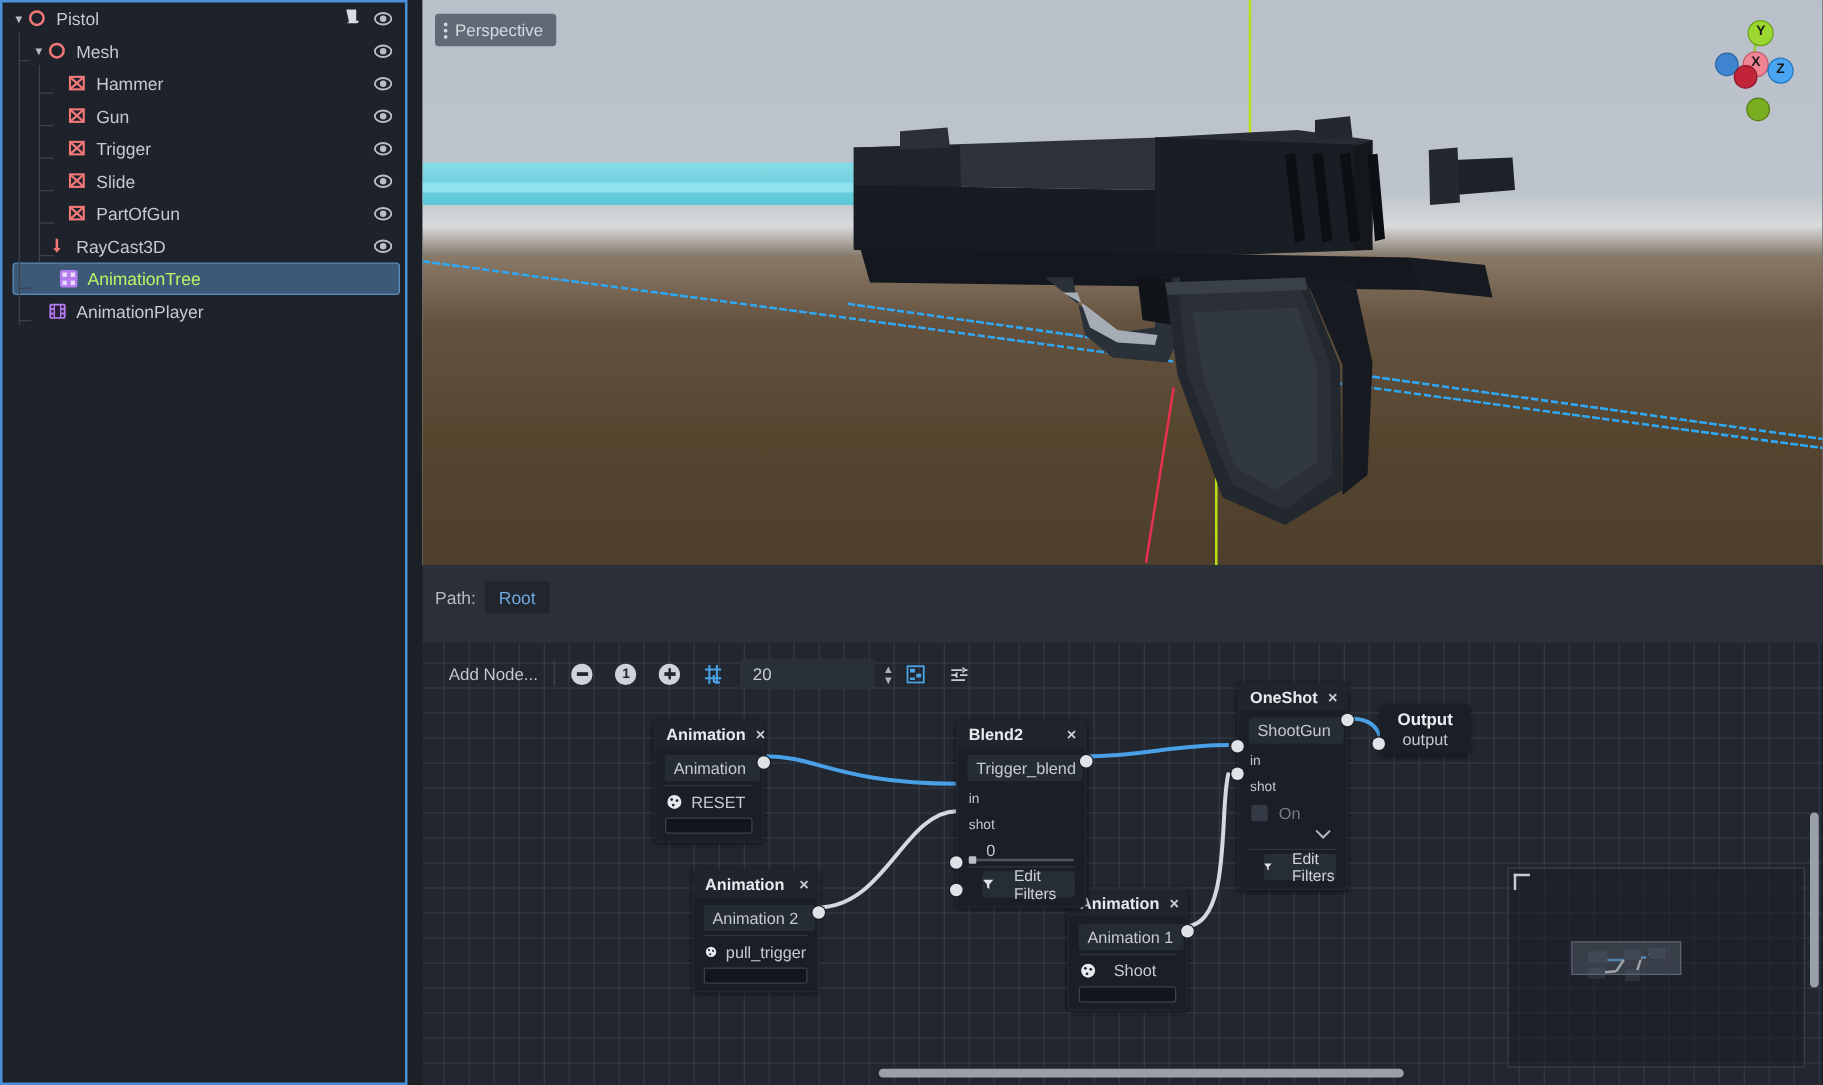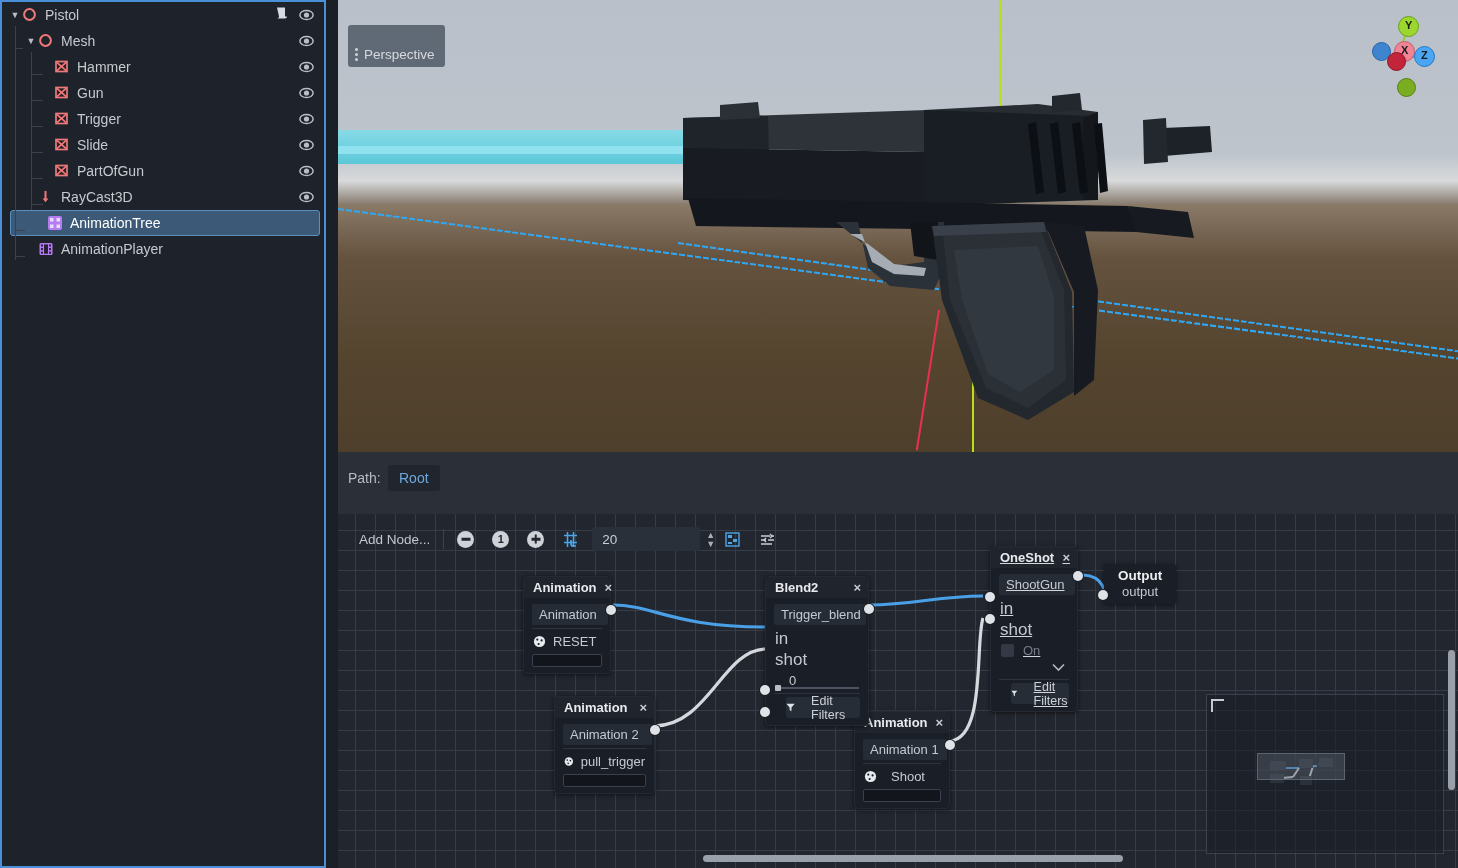--- a/index.html
+++ b/index.html
@@ -12,21 +12,21 @@
     background:#1e222a;border:2px solid #4a90d9;box-sizing:border-box;
     overflow:hidden;}
   .tree-row{position:relative;height:26px;display:flex;align-items:center;
     padding-left:6px;box-sizing:border-box;}
   .tree-row.selected{background:#3c5a78;border:1px solid #5b8fbe;
     border-radius:3px;margin:0 4px 0 8px;}
   .tw{display:inline-block;width:14px;text-align:center;color:#b8bcc4;
      font-size:9px;flex:none;}
   .indent{display:inline-block;flex:none;}
   .node-label{color:#c6c9cf;font-size:14px;white-space:nowrap;}
-  .tree-row.selected .node-label{color:#ffffff;}
+  .tree-row.selected .node-label{color:#bef264;}
   .eye{position:absolute;right:10px;top:50%;transform:translateY(-50%);
     width:15px;height:15px;}
   .guide{position:absolute;background:#3c424d;}
 
   
   .ic{width:17px;height:17px;flex:none;margin-right:6px;position:relative;}
 
   
   #viewport{position:absolute;left:338px;top:0;width:1120px;height:452px;
     overflow:hidden;background:#b6bec7;}
@@ -36,22 +36,22 @@
     background:linear-gradient(to bottom,#8a7a68 0%,#64523e 22%,#55452f 60%,#4e3f2c 100%);}
   .beam{position:absolute;background:#6fd3e0;}
   .gridline{position:absolute;height:2px;
     background:repeating-linear-gradient(to right,#2ea8f5 0 6px,transparent 6px 8px);
     transform-origin:left center;}
   .axisline{position:absolute;}
 
   
   #pistol{position:absolute;left:0;top:0;width:1120px;height:452px;}
 
-  #persp-btn{position:absolute;left:10px;top:25px;height:26px;
-    display:flex;align-items:center;gap:6px;padding:16px 10px 0 7px;
+  #persp-btn{position:absolute;left:10px;top:11px;height:26px;
+    display:flex;align-items:center;gap:6px;padding:0 10px 0 7px;
     background:rgba(74,84,96,.80);border-radius:3px;color:#d6dae0;font-size:13.5px;}
   .kebab{display:flex;flex-direction:column;gap:2px;}
   .kebab i{width:3px;height:3px;background:#cfd4da;border-radius:50%;display:block;}
 
   #gizmo{position:absolute;right:8px;top:8px;width:92px;height:92px;}
   .gball{position:absolute;border-radius:50%;box-sizing:border-box;}
   .glabel{position:absolute;font-size:11px;font-weight:bold;color:#1a1a1a;}
 
   
   #path-bar{position:absolute;left:338px;top:452px;width:1120px;height:62px;
@@ -97,21 +97,21 @@
   .gnode{position:absolute;background:#1a1e26;border-radius:4px;
     box-shadow:0 1px 4px rgba(0,0,0,.55);box-sizing:border-box;
     border:1px solid #242a34;}
   .gn-title{height:21px;display:flex;align-items:center;
     justify-content:space-between;padding:0 7px 0 9px;
     font-weight:bold;font-size:13px;color:#e8eaee;
     background:#1f242d;border-radius:4px 4px 0 0;}
   .gn-x{color:#c8ccd2;font-size:13px;line-height:1;padding-left:8px;}
   .gn-body{padding:4px 0 5px 0;}
   .gn-slot{height:21px;display:flex;align-items:center;padding:0 9px;
-    color:#c3c7ce;font-size:17px;}
+    color:#c3c7ce;font-size:11px;}
   .gn-combo{margin:2px 2px 3px 8px;height:21px;background:#262c36;
     border-radius:2px;display:flex;align-items:center;padding-left:7px;
     color:#c5c9d0;font-size:13px;}
   .gn-div{height:1px;background:#2e343f;margin:3px 8px;}
   .gn-anim{display:flex;align-items:center;gap:7px;padding:2px 9px;
     color:#c6cad1;font-size:13px;}
   .gn-progress{margin:3px 8px 1px 8px;height:11px;background:#12151b;
     border:1px solid #3a414c;border-radius:2px;}
   .gn-slider{margin:6px 9px 2px 9px;height:14px;position:relative;}
   .gn-slider .track{position:absolute;left:0;right:0;bottom:1px;height:2px;
@@ -535,21 +535,21 @@
           <polygon points="0.5,1 10.5,1 6.6,5.6 6.6,10 4.4,8.6 4.4,5.6" fill="#dfe3e8"></polygon>
         </svg>
         <span>Edit Filters</span>
       </div>
     </div>
     <div class="port" style="left:-6px;top:108px;"></div>
     <div class="port" style="left:-6px;top:130px;"></div>
     <div class="port" style="right:-6px;top:27px;"></div>
   </div>
 
-  <div class="gnode" style="left:652px;top:32px;width:88px;text-decoration:underline;">
+  <div class="gnode" style="left:652px;top:32px;width:88px;">
     <div class="gn-title">
       <span>OneShot</span>
       <span class="gn-x">×</span>
     </div>
     <div class="gn-body">
       <div class="gn-combo">ShootGun</div>
       <div class="gn-slot">in</div>
       <div class="gn-slot">shot</div>
       <div class="gn-check">
         <span class="cbox"></span>

